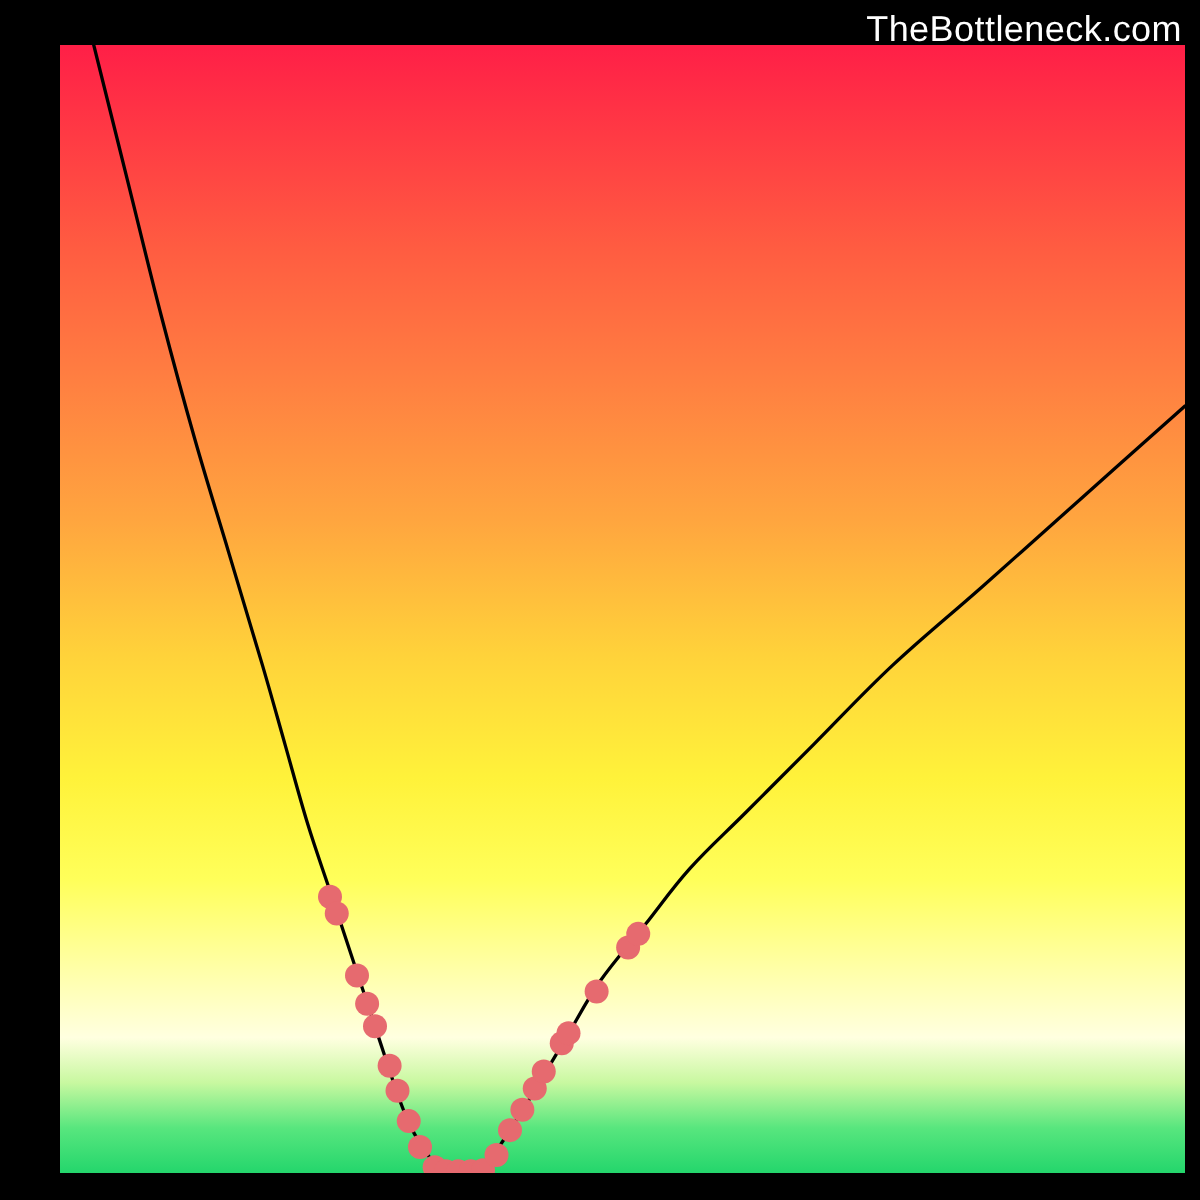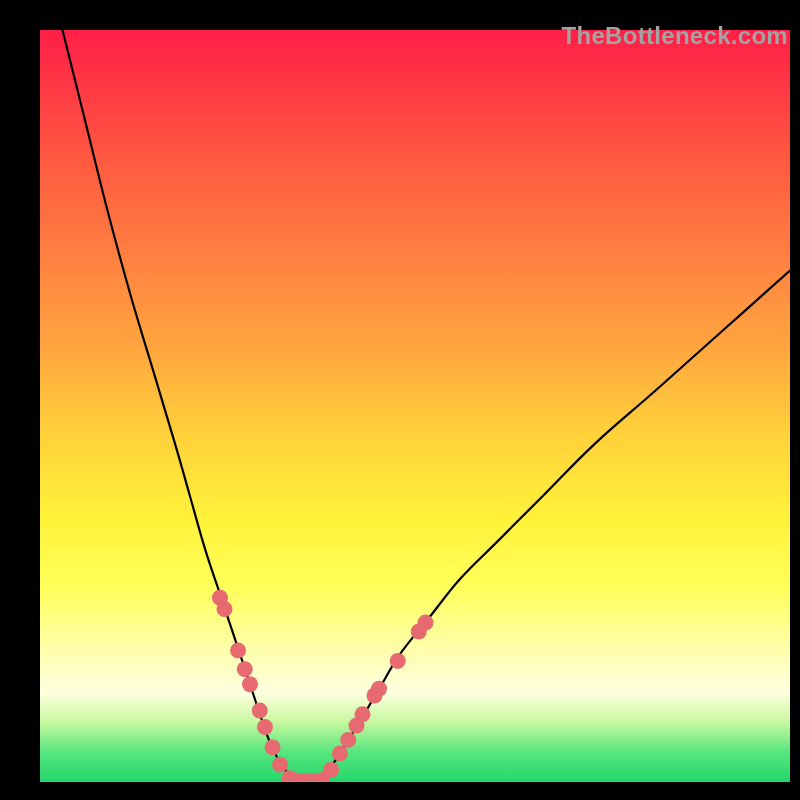--- a/index.html
+++ b/index.html
@@ -39,26 +39,25 @@
       #c8f8a0 92%,
       #58e67e 96%,
       #24d66c 100%
     );
     overflow: hidden;
   }
   .watermark {
     position: absolute;
     top: 6px;
     right: 12px;
-    color: #a3a3a3;
+    color: #ffffff;
     font-size: 24px;
-    font-weight: 700;
+    font-weight: 400;
     letter-spacing: 0.3px;
     z-index: 5;
-    margin-top: 16px;
   }
   svg.curves {
     position: absolute;
     left: 0;
     top: 0;
     width: 750px;
     height: 752px;
   }
 </style>
 </head>

